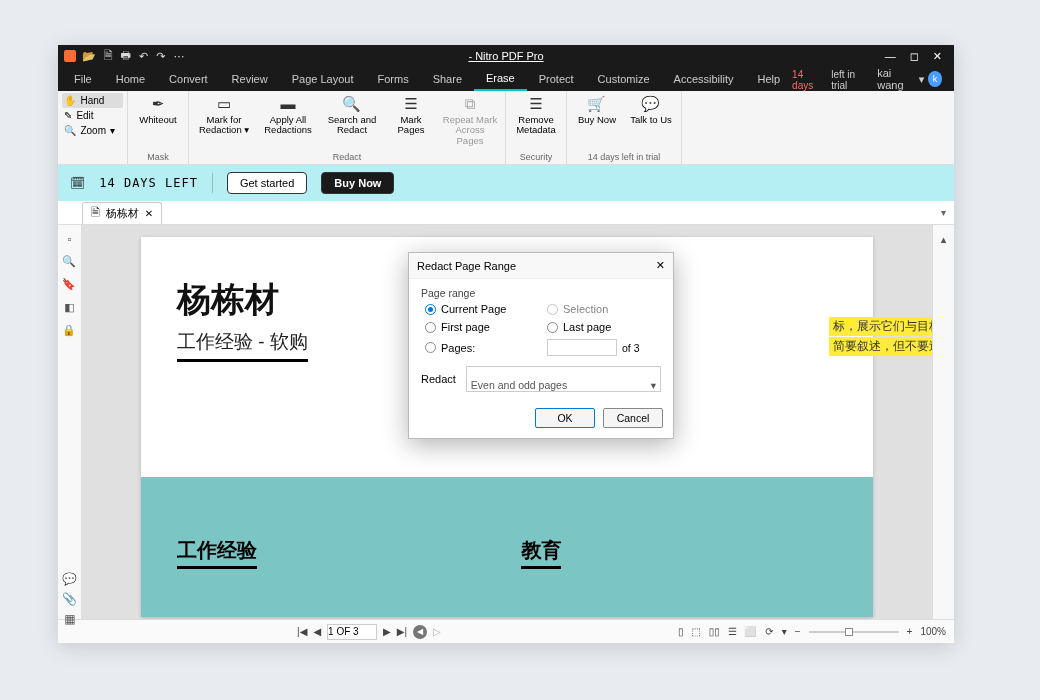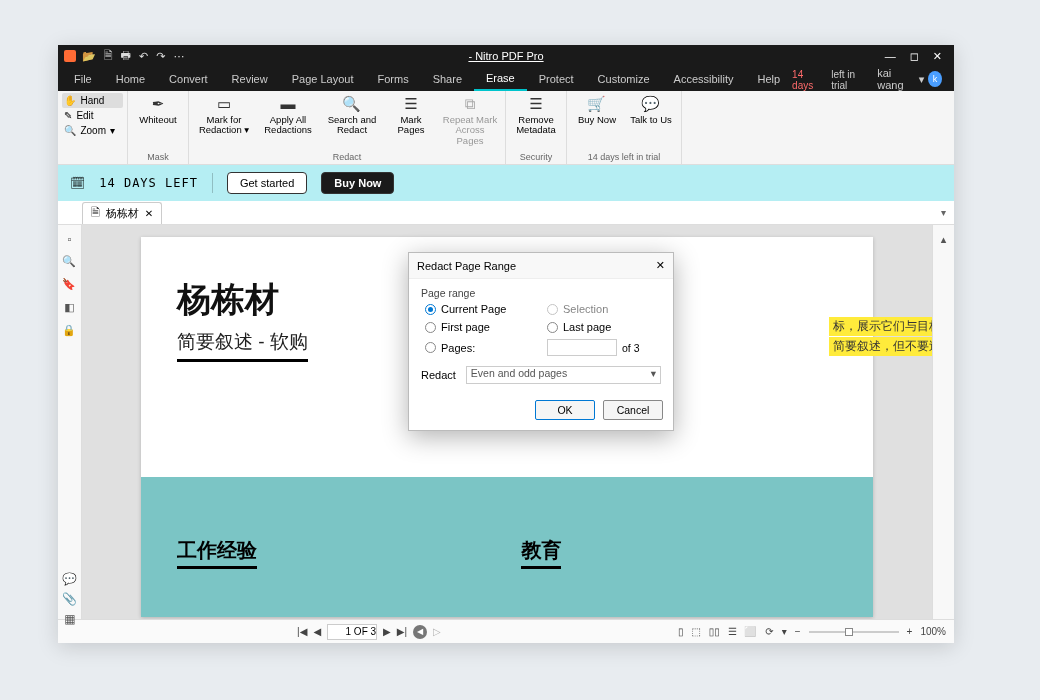--- a/index.html
+++ b/index.html
@@ -45,39 +45,39 @@
 .page-surface { background: #fff; margin: 0 auto; width: 732px; height: 380px; box-shadow: 0 1px 4px rgba(0,0,0,.2); position: relative; padding: 40px 36px; }
 .resume-name { font-size: 34px; font-weight: 900; color:#111; }
 .resume-sub { font-size: 19px; color: #222; margin-top: 6px; border-bottom: 3px solid #000; display: inline-block; padding-bottom: 4px; }
 .hl { position: absolute; background: #ffeb3b; font-size: 12px; padding: 1px 4px; color: #333; }
 .teal-band { position: absolute; left: 0; right: 0; bottom: 0; height: 140px; background: #7bc5c5; padding: 60px 36px 10px; }
 .teal-heading { font-size: 20px; font-weight: 900; display: inline-block; border-bottom: 3px solid #000; padding-bottom: 2px; }
 .right-rail { width: 22px; background: #f8f8f8; border-left: 1px solid #ddd; display:flex; flex-direction:column; align-items:center; padding-top:8px; gap:10px; color:#555; font-size:11px; }
 .bottom-left-rail { position: absolute; left: 58px; bottom: 74px; width: 24px; display:flex; flex-direction:column; gap:6px; color:#555; font-size:12px; align-items:center; }
 .statusbar { height: 24px; border-top: 1px solid #ddd; background: #fafafa; display: flex; align-items: center; font-size: 10px; color: #444; padding: 0 8px; gap: 6px; }
 .pager { display:flex; align-items:center; gap:6px; margin: 0 auto; }
-.page-input { border:1px solid #ccc; height:16px; width:50px; text-align:right; font-size:10px; }
+.page-input { border:1px solid #ccc; height:16px; width:50px; text-align:left; font-size:10px; }
 .statusbar-right { display:flex; align-items:center; gap:8px; }
 .zoom-track { width:90px; height:2px; background:#ccc; position:relative; }
 .zoom-thumb { position:absolute; left:36px; top:-3px; width:8px; height:8px; border:1px solid #888; background:#fff; }
 
 .dialog { position: absolute; left: 408px; top: 252px; width: 266px; background: #fff; border: 1px solid #bbb; box-shadow: 0 6px 24px rgba(0,0,0,.3); font-size: 11px; }
 .dialog-title { height: 26px; display: flex; align-items: center; justify-content: space-between; padding: 0 8px; font-size: 11px; background: #f8f8f8; border-bottom:1px solid #eee; }
 .dialog-body { padding: 8px 12px 4px; }
 .fieldset-label { font-size: 10.5px; color: #444; margin-bottom: 4px; }
 .radio-grid { display: grid; grid-template-columns: 1fr 1fr; gap: 6px 8px; margin-bottom: 8px; padding-left:4px; }
 .radio-row { display: flex; align-items: center; gap: 5px; }
 .radio { width: 11px; height: 11px; border: 1px solid #888; border-radius: 50%; display:inline-flex; align-items:center; justify-content:center; }
 .radio.checked::after { content:""; width:5px; height:5px; background:#0078d4; border-radius:50%; }
 .radio.checked { border-color:#0078d4; }
 .radio-row.dis { opacity:.5; }
 .pages-input { border:1px solid #ccc; height:17px; width:70px; }
 .of-text { font-size:10.5px; }
 .redact-row { display:flex; align-items:center; gap:10px; margin: 10px 0 6px; }
-.select { border:1px solid #ccc; height:18px; flex:1; padding:4px 4px; font-size:10.5px; display:flex; align-items:flex-end; justify-content:space-between; color:#555; }
+.select { border:1px solid #ccc; height:18px; flex:1; padding:12px 4px; font-size:10.5px; display:flex; align-items:flex-start; justify-content:space-between; color:#555; }
 .dialog-btns { display:flex; justify-content:flex-end; gap:8px; padding: 6px 10px 10px; }
 .dlg-btn { width:60px; height:20px; border:1px solid #888; background:#f5f5f5; font-size:10.5px; border-radius:2px; cursor:pointer; }
 .dlg-btn.primary { border-color:#0078d4; }
 </style>
 </head>
 <body>
 
 <div class="window">
   <div class="titlebar">
     <div class="titlebar-logo"></div>
@@ -216,21 +216,21 @@
     <div class="left-rail">
       <span>▫</span>
       <span>🔍</span>
       <span>🔖</span>
       <span>◧</span>
       <span>🔒</span>
     </div>
     <div class="doc-viewport">
       <div class="page-surface">
         <div class="resume-name">杨栋材</div>
-        <div class="resume-sub">简要叙述 - 软购</div>
+        <div class="resume-sub">工作经验 - 软购</div>
         <div class="hl" style="right:-120px; top:80px;">标，展示它们与目标工作描述</div>
         <div class="hl" style="right:-120px; top:100px;">简要叙述，但不要过于笼统。</div>
         <div class="teal-band">
           <span class="teal-heading">工作经验</span>
           <span class="teal-heading" style="margin-left:260px;">教育</span>
         </div>
       </div>
     </div>
     <div class="right-rail">
       <span>▴</span>

